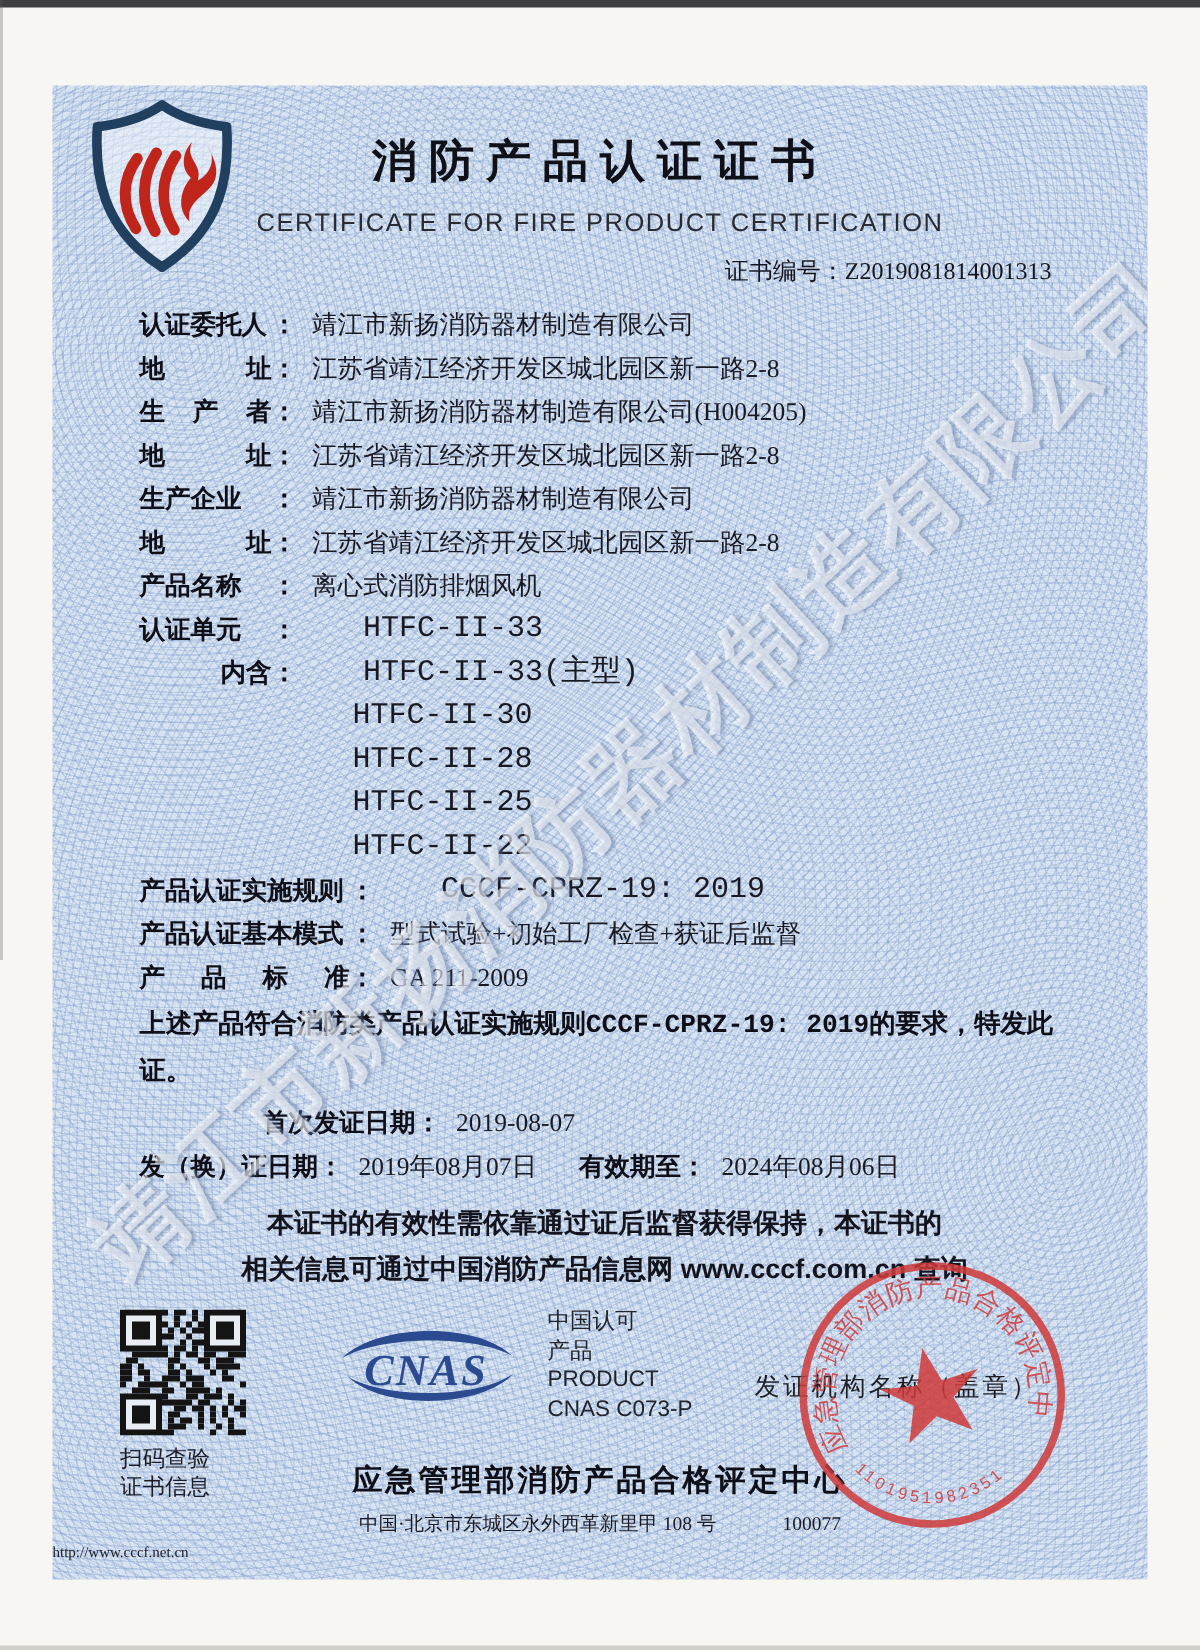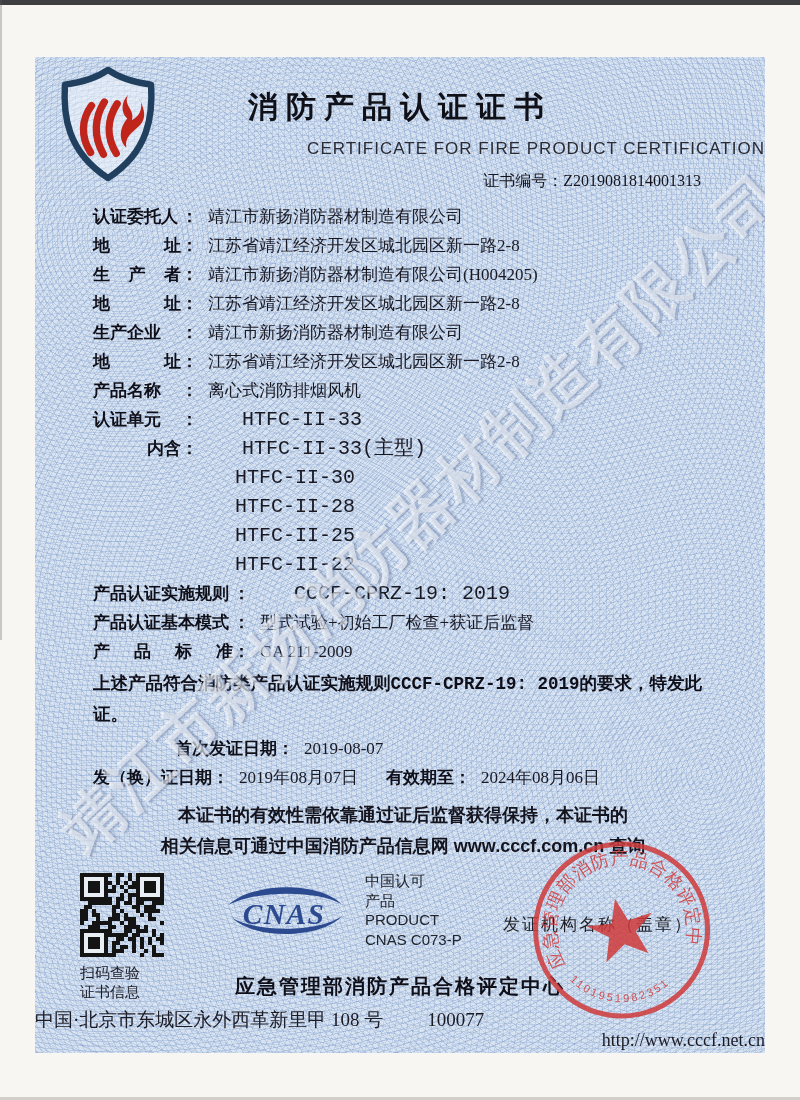--- a/index.html
+++ b/index.html
@@ -34,21 +34,21 @@
   }
 
   .logo{position:absolute;left:18px;top:6px;width:110px;height:122px;z-index:2;}
 
   .title{
     margin:30px 0 0 0;text-align:center;z-index:2;position:relative;
     font-size:30px;font-weight:700;letter-spacing:8px;color:#101018;
     font-family:"Liberation Sans", sans-serif;
   }
   .subtitle{
-    margin-top:11px;text-align:right;z-index:2;position:relative;
+    margin-top:11px;text-align:center;z-index:2;position:relative;
     font-size:17px;letter-spacing:1px;color:#2a2a33;
     font-family:"Liberation Sans", sans-serif;
   }
   .certno{
     margin-top:12px;text-align:right;padding-right:64px;z-index:2;position:relative;
     font-size:16px;color:#15151f;
   }
 
   .content{position:relative;z-index:2;margin:10px 0 0 58px;width:645px;}
   .row{display:flex;line-height:29px;font-size:17px;}
@@ -89,23 +89,23 @@
   .seal-label{
     position:absolute;left:468px;top:856px;z-index:3;
     font-size:17px;letter-spacing:2px;color:#1d1d24;white-space:nowrap;
   }
   .stamp{position:absolute;left:492px;top:778px;z-index:4;opacity:.85;transform:rotate(-12deg);}
   .footer-org{
     position:absolute;left:0;right:0;top:916px;text-align:center;z-index:2;
     font-size:20px;font-weight:700;letter-spacing:2px;color:#0f0f19;
     font-family:"Liberation Sans", sans-serif;
   }
-  .footer-addr{position:absolute;left:0;right:0;top:950px;text-align:left;z-index:2;font-size:19px;color:#1b1b26;}
+  .footer-addr{position:absolute;left:0;right:0;top:950px;text-align:center;z-index:2;font-size:13px;color:#1b1b26;}
   .footer-addr .post{display:inline-block;margin-left:44px;}
-  .footer-url{position:absolute;left:0;right:0;top:973px;text-align:right;z-index:2;font-size:18px;color:#1b1b26;}
+  .footer-url{position:absolute;left:0;right:0;top:973px;text-align:left;z-index:2;font-size:10px;color:#1b1b26;}
 </style>
 </head>
 <body>
 
 <div class="scan-top"></div>
 <div class="scan-left"></div>
 
 <div class="panel">
 
   <div class="logo">

